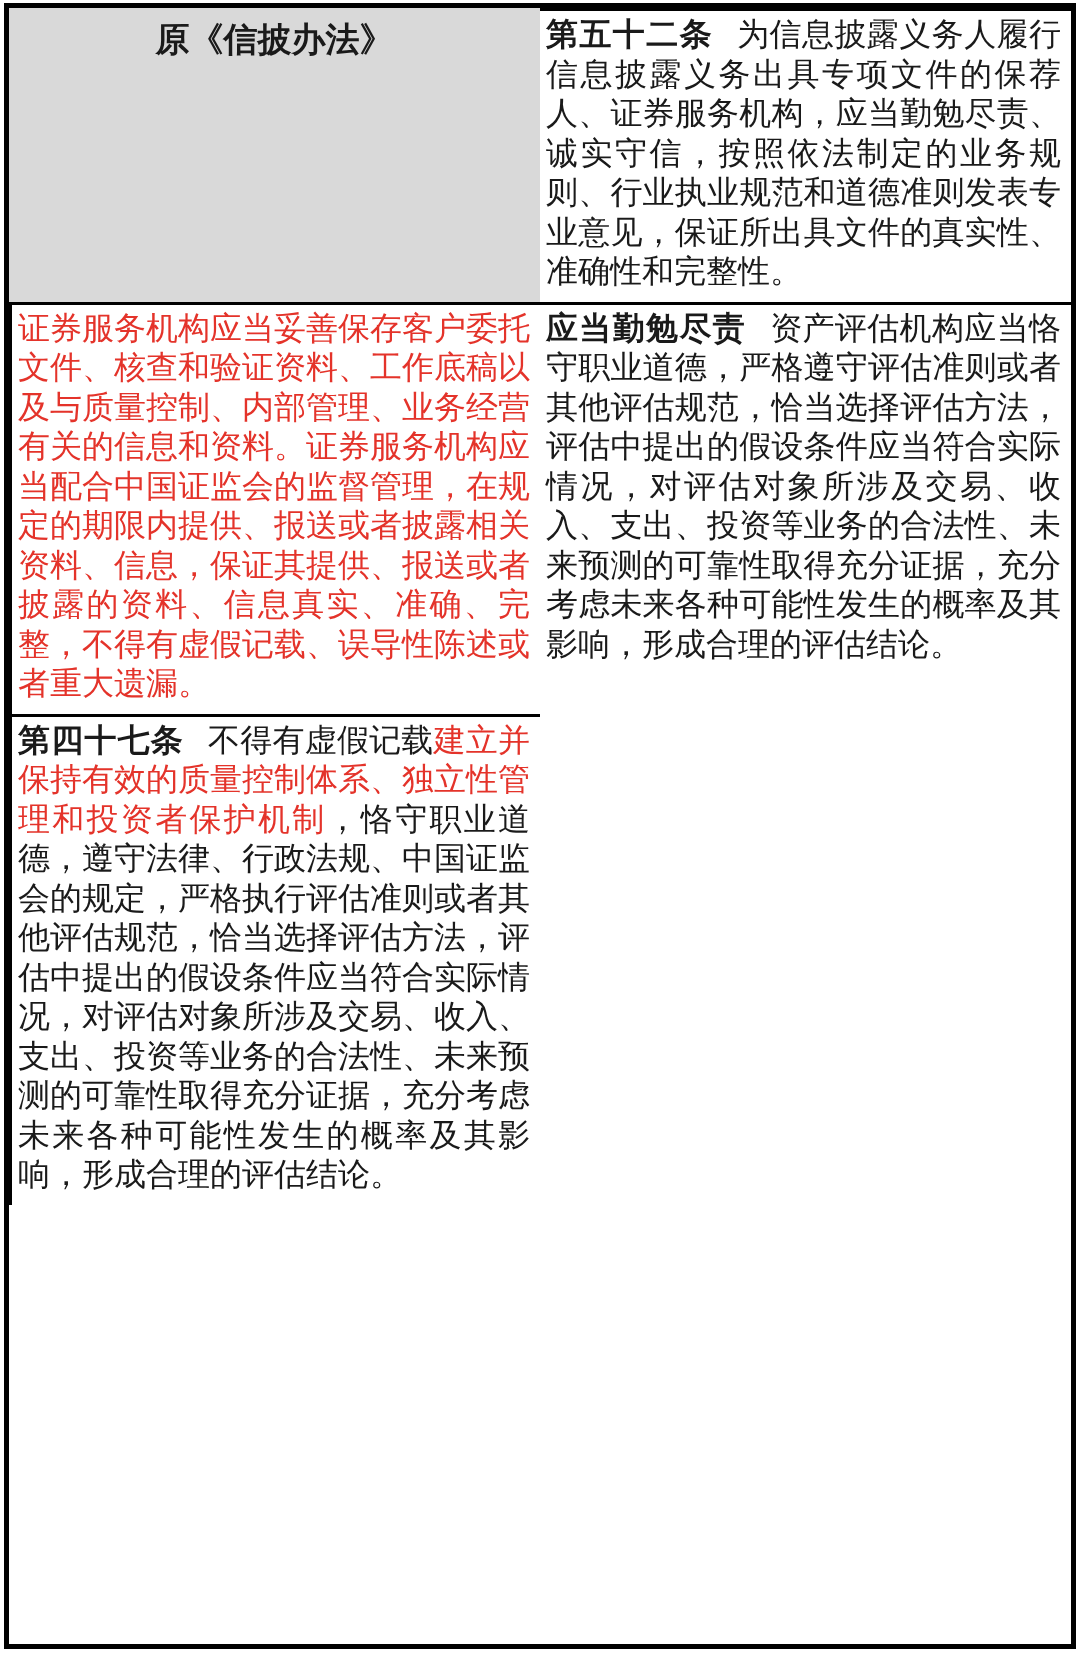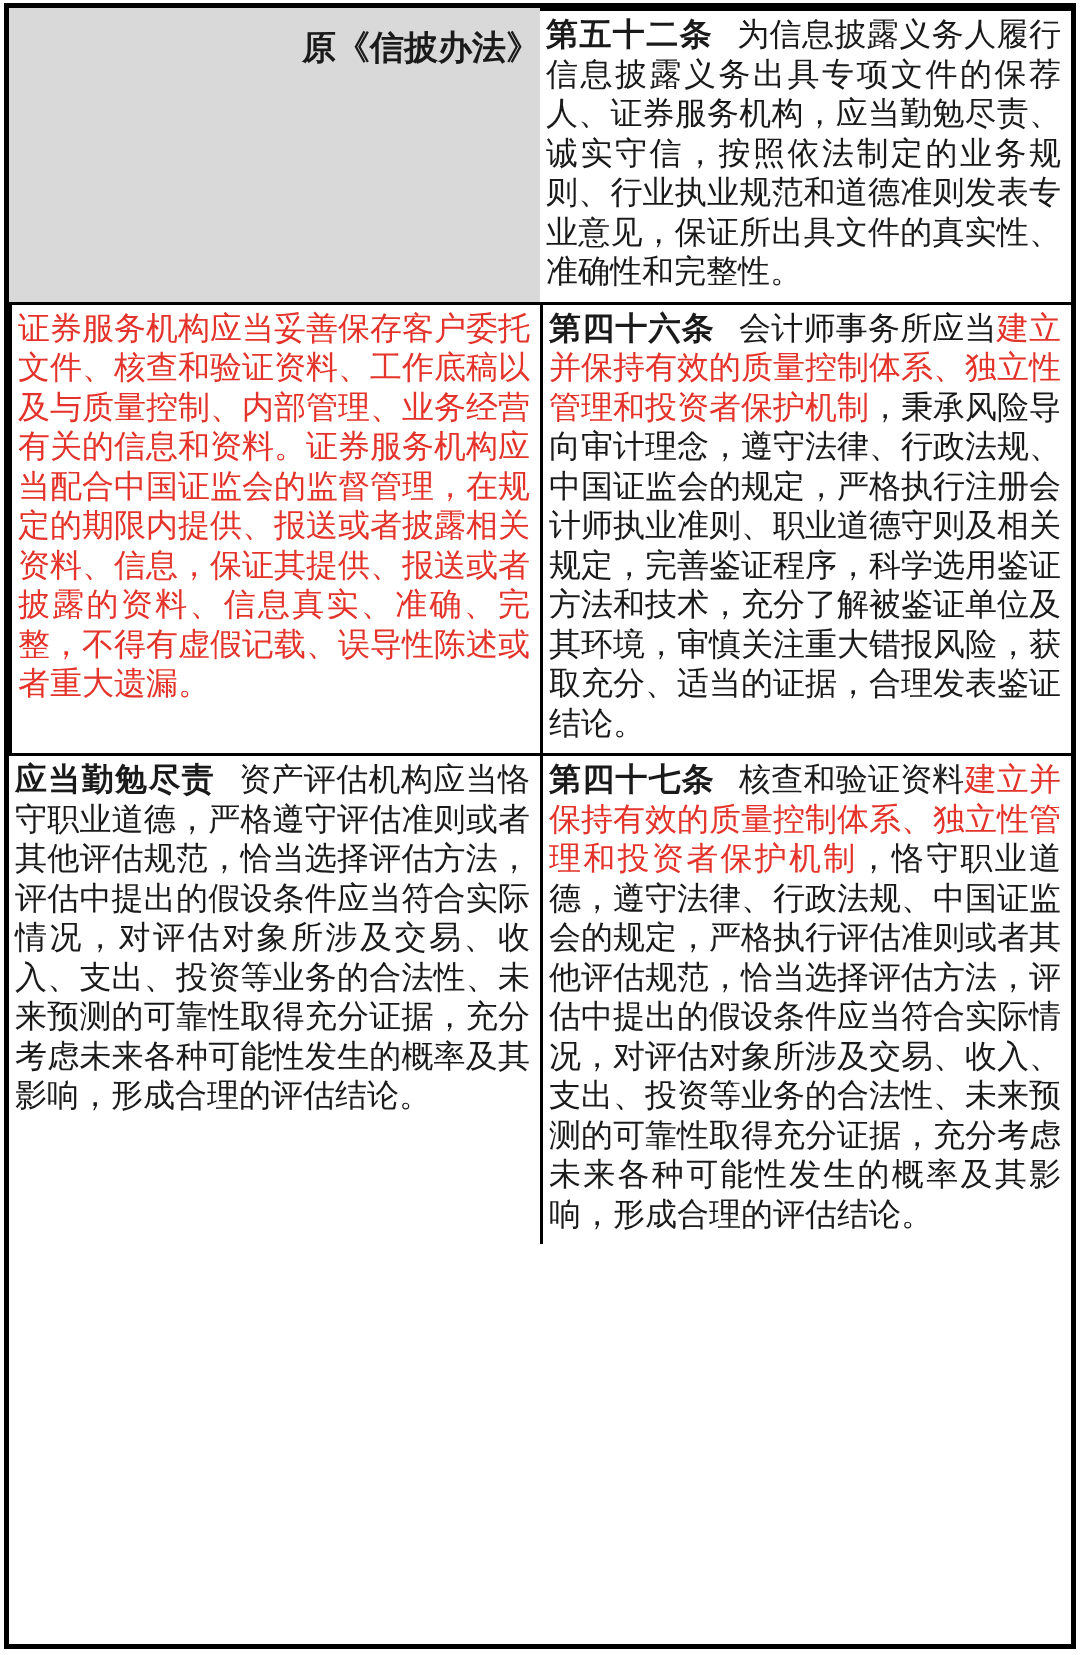--- a/index.html
+++ b/index.html
@@ -22,25 +22,25 @@
     border:5px solid var(--border);
     display:grid;
     grid-template-columns: 1fr 1fr;
     grid-template-rows: auto auto auto 1fr;
   }
   .cell{ padding:4px 10px 10px 6px; }
   .cell.new{ border-left:3px solid var(--border); }
   .r1,.r2,.r3{ border-top:3px solid var(--border); }
   .hcell{
     background:var(--header_bg);
-    text-align:right;
+    text-align:center;
     font-weight:700;
     font-size:34px;
     line-height:48px;
-    padding:16px 0 3px 0;
+    padding:8px 0 3px 0;
   }
   .para{
     font-size:32px;
     line-height:39.5px;
     text-align:justify;
     text-justify:inter-character;
     word-break:break-all;
   }
   .para + .para{ margin-top:21px;text-decoration:underline; }
   .art-no{ font-weight:700; letter-spacing:1px; margin-right:0.75em; }
@@ -57,30 +57,25 @@
 
   <div class="cell old r1">
     <p class="para">
       <b class="art-no">第五十二条</b><span>为信息披露义务人履行信息披露义务出具专项文件的保荐人、证券服务机构，应当勤勉尽责、诚实守信，按照依法制定的业务规则、行业执业规范和道德准则发表专业意见，保证所出具文件的真实性、准确性和完整性。</span>
     </p>
   </div>
   <div class="cell new r1">
     <p class="para red">证券服务机构应当妥善保存客户委托文件、核查和验证资料、工作底稿以及与质量控制、内部管理、业务经营有关的信息和资料。证券服务机构应当配合中国证监会的监督管理，在规定的期限内提供、报送或者披露相关资料、信息，保证其提供、报送或者披露的资料、信息真实、准确、完整，不得有虚假记载、误导性陈述或者重大遗漏。</p>
   </div>
 
-  <div class="cell new r2">
-    <p class="para">
-      <b class="art-no">第四十六条</b><span>会计师事务所应当</span><span class="red">建立并保持有效的质量控制体系、独立性管理和投资者保护机制</span><span>，秉承风险导向审计理念，遵守法律、行政法规、中国证监会的规定，严格执行注册会计师执业准则、职业道德守则及相关规定，完善鉴证程序，科学选用鉴证方法和技术，充分了解被鉴证单位及其环境，审慎关注重大错报风险，获取充分、适当的证据，合理发表鉴证结论。</span>
-    </p>
-  </div>
 
   <div class="cell old r3">
     <p class="para">
       <b class="art-no">应当勤勉尽责</b><span>资产评估机构应当恪守职业道德，严格遵守评估准则或者其他评估规范，恰当选择评估方法，评估中提出的假设条件应当符合实际情况，对评估对象所涉及交易、收入、支出、投资等业务的合法性、未来预测的可靠性取得充分证据，充分考虑未来各种可能性发生的概率及其影响，形成合理的评估结论。</span>
     </p>
   </div>
   <div class="cell new r3">
     <p class="para">
-      <b class="art-no">第四十七条</b><span>核查和验证资料</span><span class="red">建立并保持有效的质量控制体系、独立性管理和投资者保护机制</span><span>，恪守职业道德，遵守法律、行政法规、中国证监会的规定，严格执行评估准则或者其他评估规范，恰当选择评估方法，评估中提出的假设条件应当符合实际情况，对评估对象所涉及交易、收入、支出、投资等业务的合法性、未来预测的可靠性取得充分证据，充分考虑未来各种可能性发生的概率及其影响，形成合理的评估结论。</span>
+      <b class="art-no">第四十七条</b><span>不得有虚假记载</span><span class="red">建立并保持有效的质量控制体系、独立性管理和投资者保护机制</span><span>，恪守职业道德，遵守法律、行政法规、中国证监会的规定，严格执行评估准则或者其他评估规范，恰当选择评估方法，评估中提出的假设条件应当符合实际情况，对评估对象所涉及交易、收入、支出、投资等业务的合法性、未来预测的可靠性取得充分证据，充分考虑未来各种可能性发生的概率及其影响，形成合理的评估结论。</span>
     </p>
   </div>
 
 </div>
 
 </body></html>

